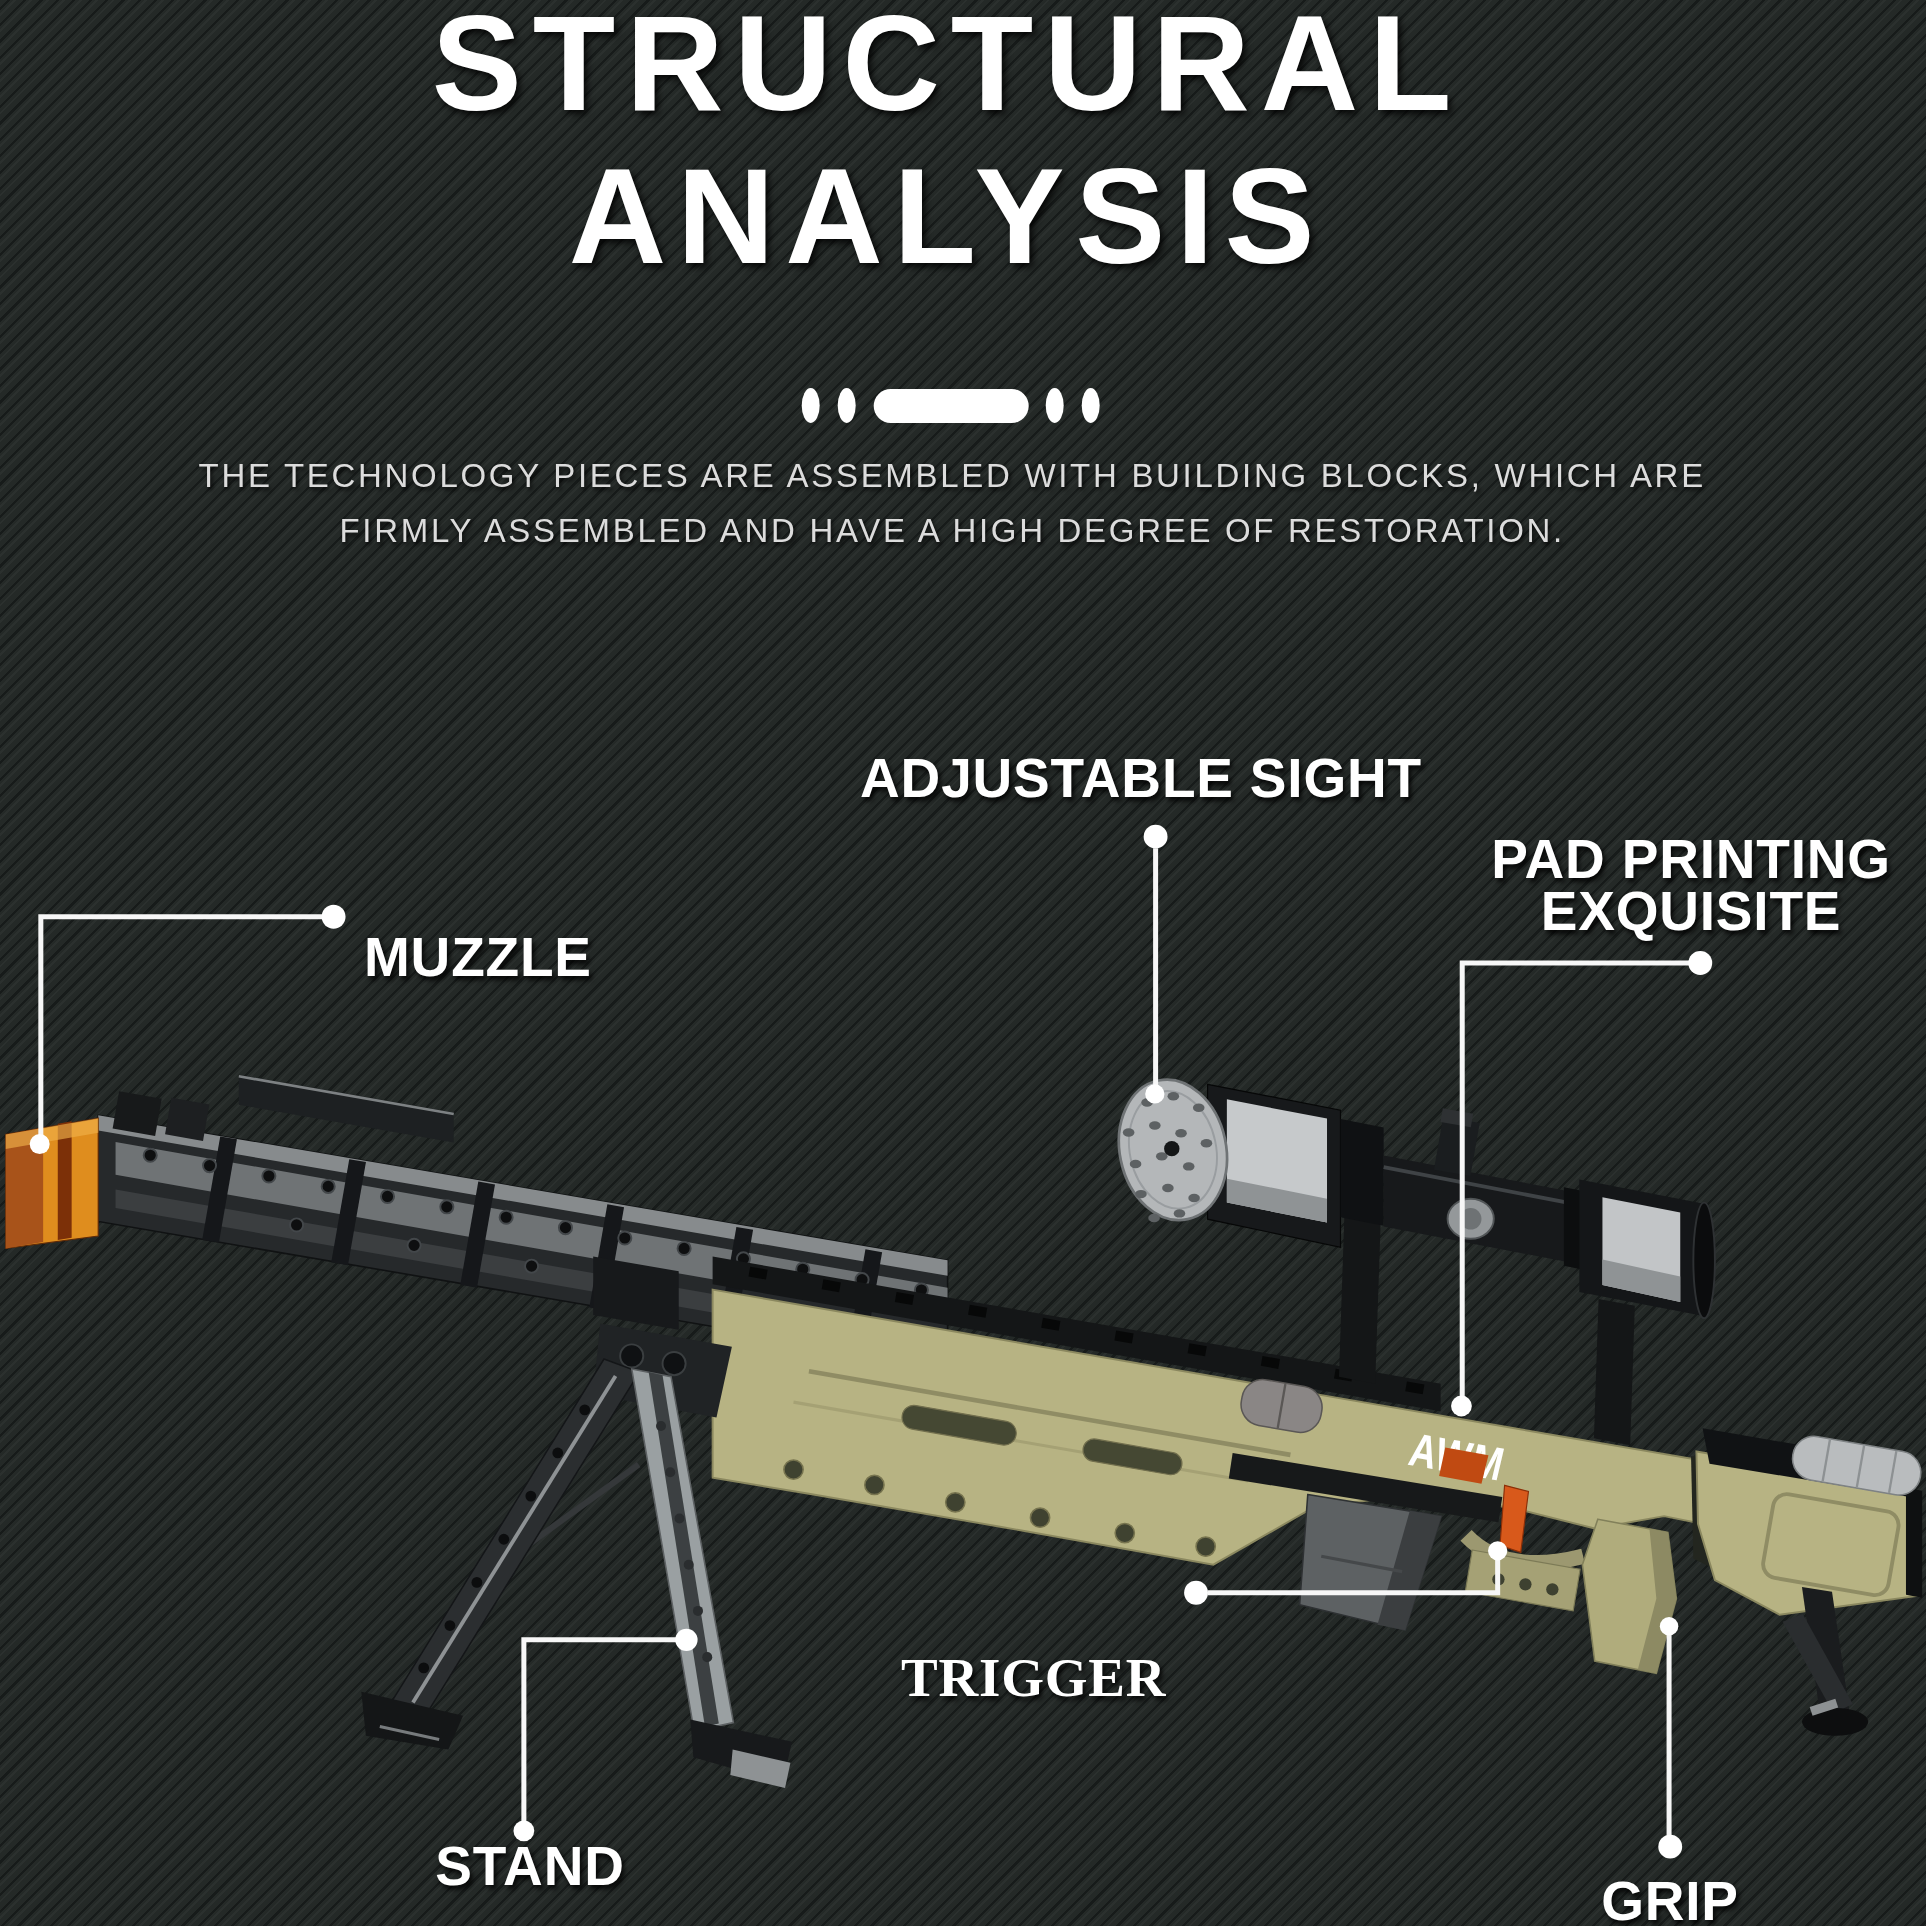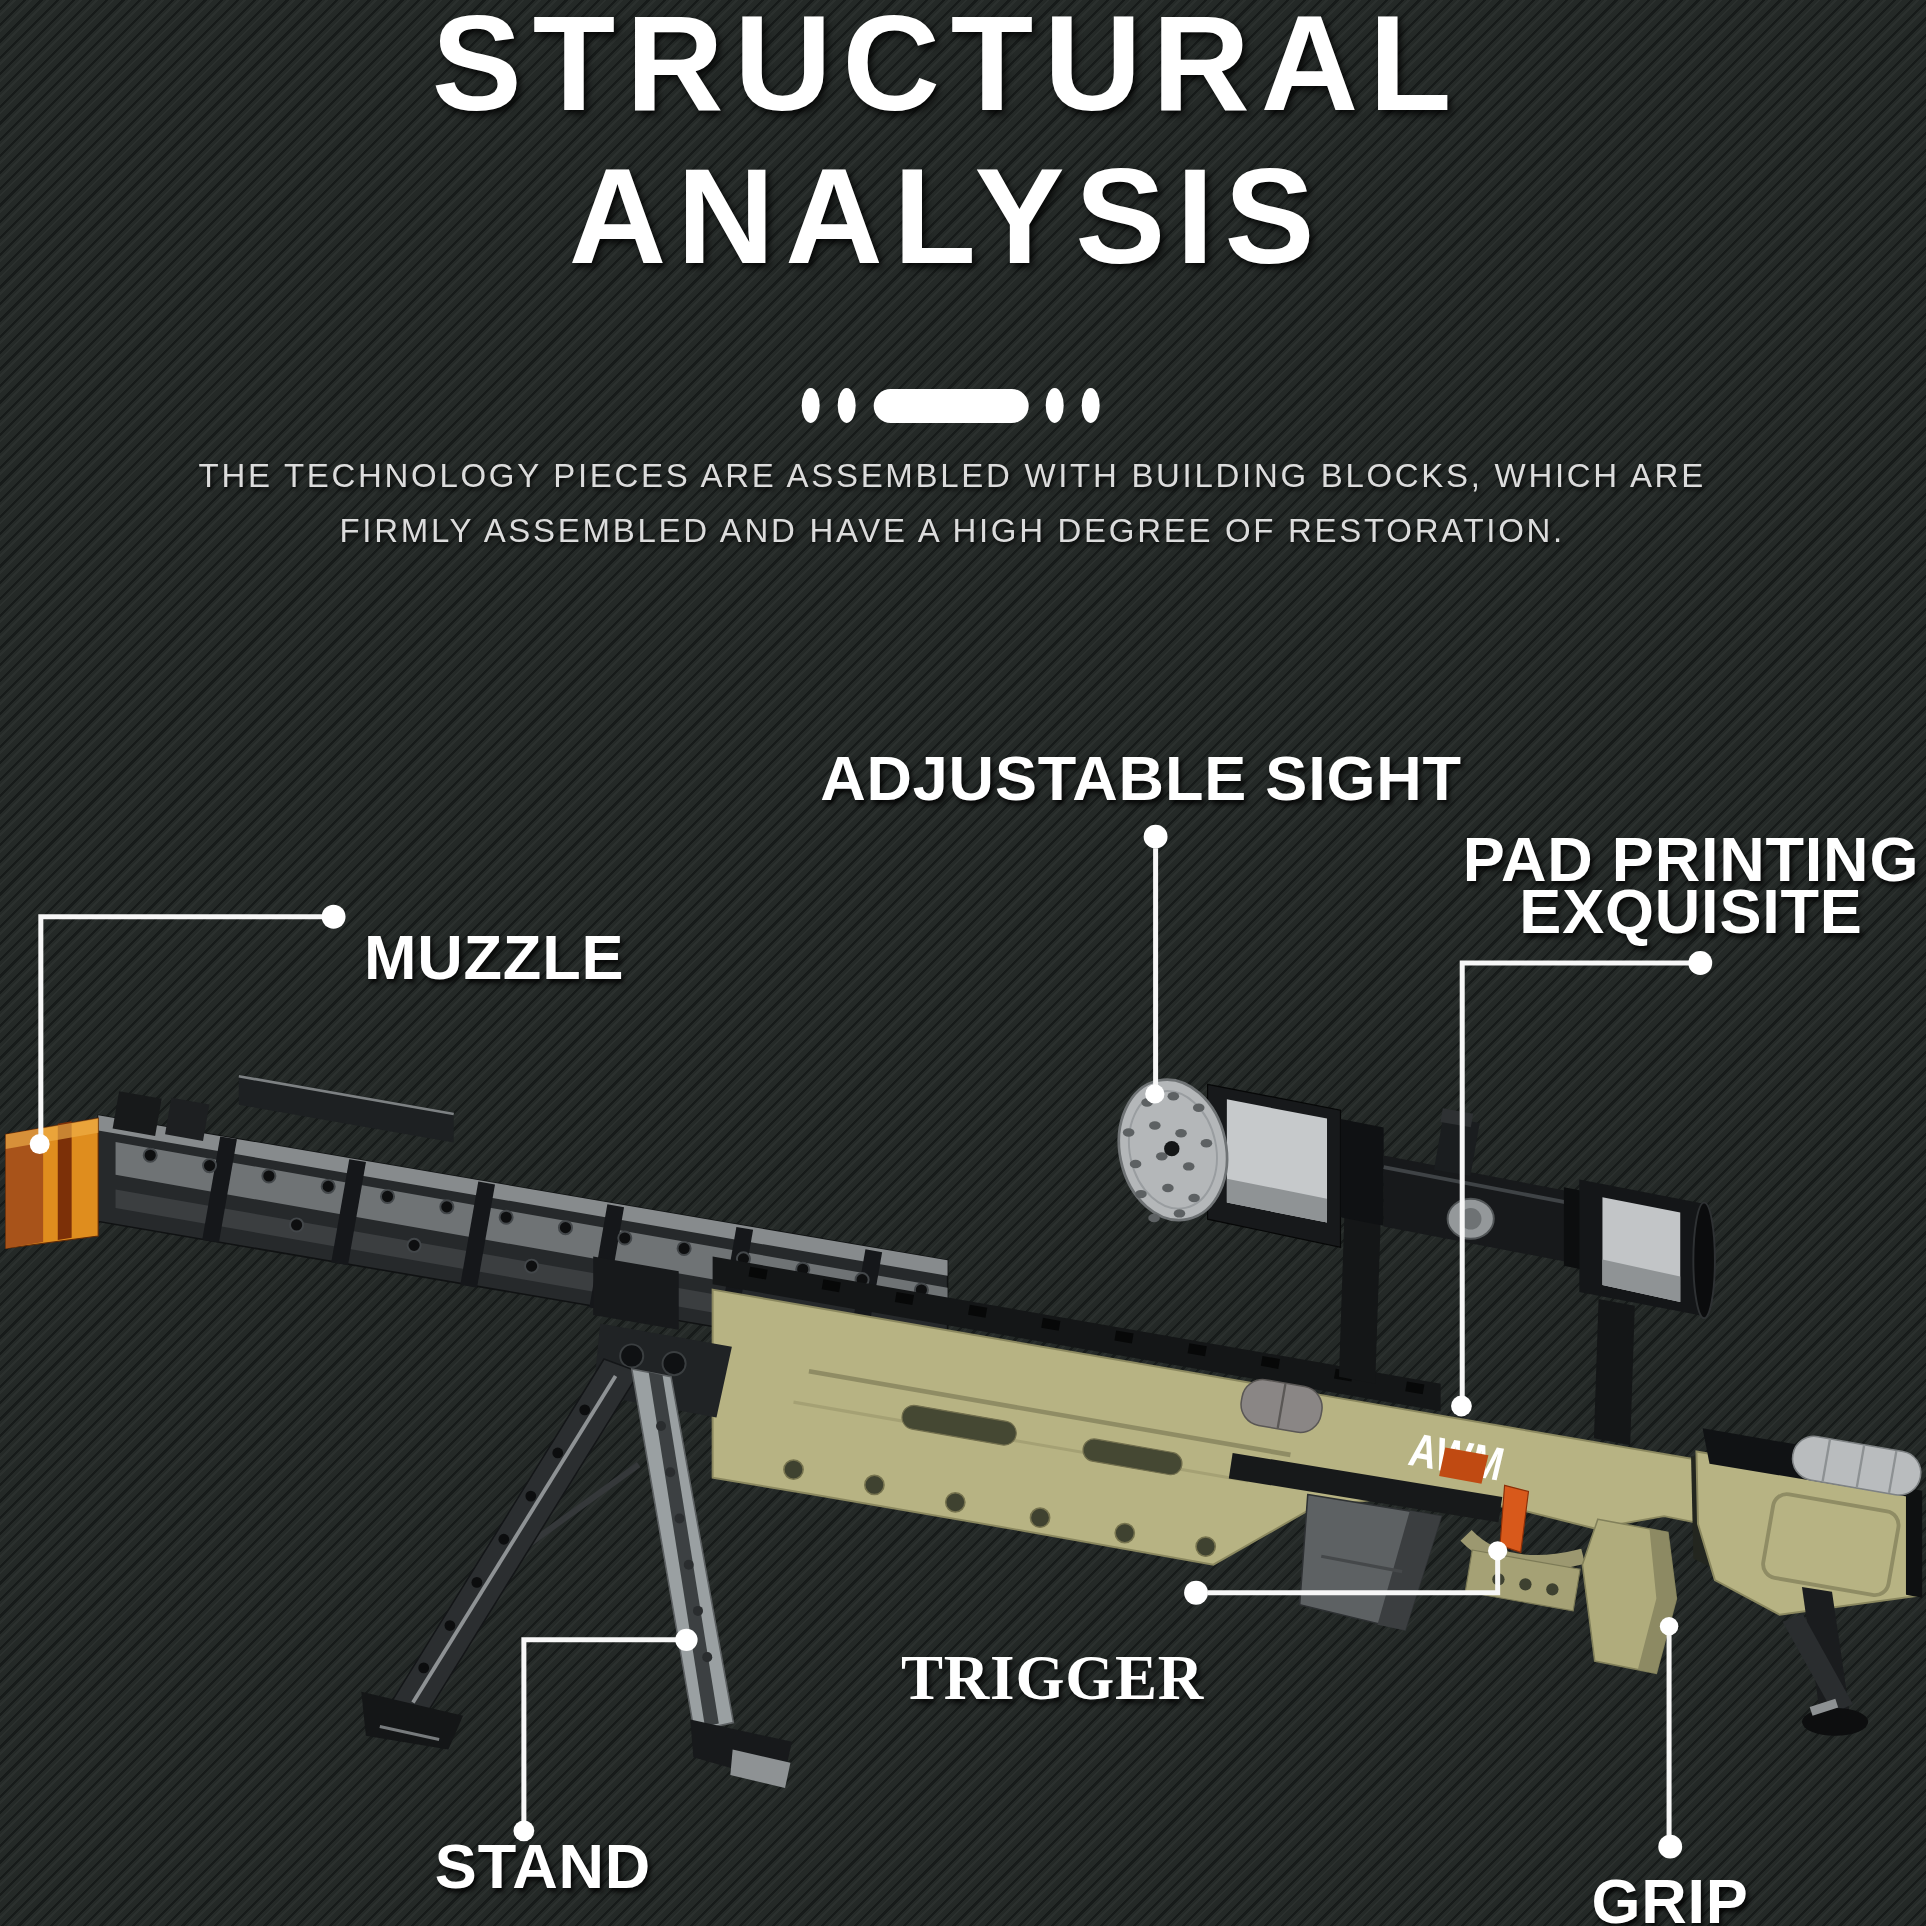--- a/index.html
+++ b/index.html
@@ -29,21 +29,21 @@
     white-space:nowrap;
   }
   .separator{
     left:0;right:0;top:388px;height:35px;
     display:flex;justify-content:center;align-items:center;gap:17.7px;
     transform:translateX(-12.3px);
   }
   .sep-dot{width:18px;height:35px;border-radius:50%;background:#ffffff;}
   .sep-bar{width:155px;height:34px;border-radius:17px;background:#ffffff;}
   .callout-label{
-    color:#ffffff;font-weight:700;font-size:63px;line-height:52px;
+    color:#ffffff;font-weight:700;font-size:55px;line-height:52px;
     letter-spacing:0.8px;white-space:nowrap;
     text-shadow:2.7px 3.5px 5.4px rgba(0,0,0,.85);
   }
   .center-x{transform:translateX(-50%);text-align:center;}
   svg{position:absolute;left:0;top:0;}
 </style>
 </head>
 <body>
 
 <div class="abs title">
@@ -316,16 +316,16 @@
 
 <div class="abs callout-label center-x" style="left:1141px;top:752px;">ADJUSTABLE SIGHT</div>
 
 <div class="abs callout-label center-x" style="left:1691px;top:833px;">
   <div>PAD PRINTING</div>
   <div>EXQUISITE</div>
 </div>
 
 <div class="abs callout-label" style="left:901px;top:1652px;width:270px;text-align:left;font-family:Liberation Serif, serif;">TRIGGER</div>
 
-<div class="abs callout-label center-x" style="left:543px;top:1840px;">STAND</div>
+<div class="abs callout-label center-x" style="left:530px;top:1840px;">STAND</div>
 
 <div class="abs callout-label center-x" style="left:1670px;top:1875px;">GRIP</div>
 
 
 </body></html>

